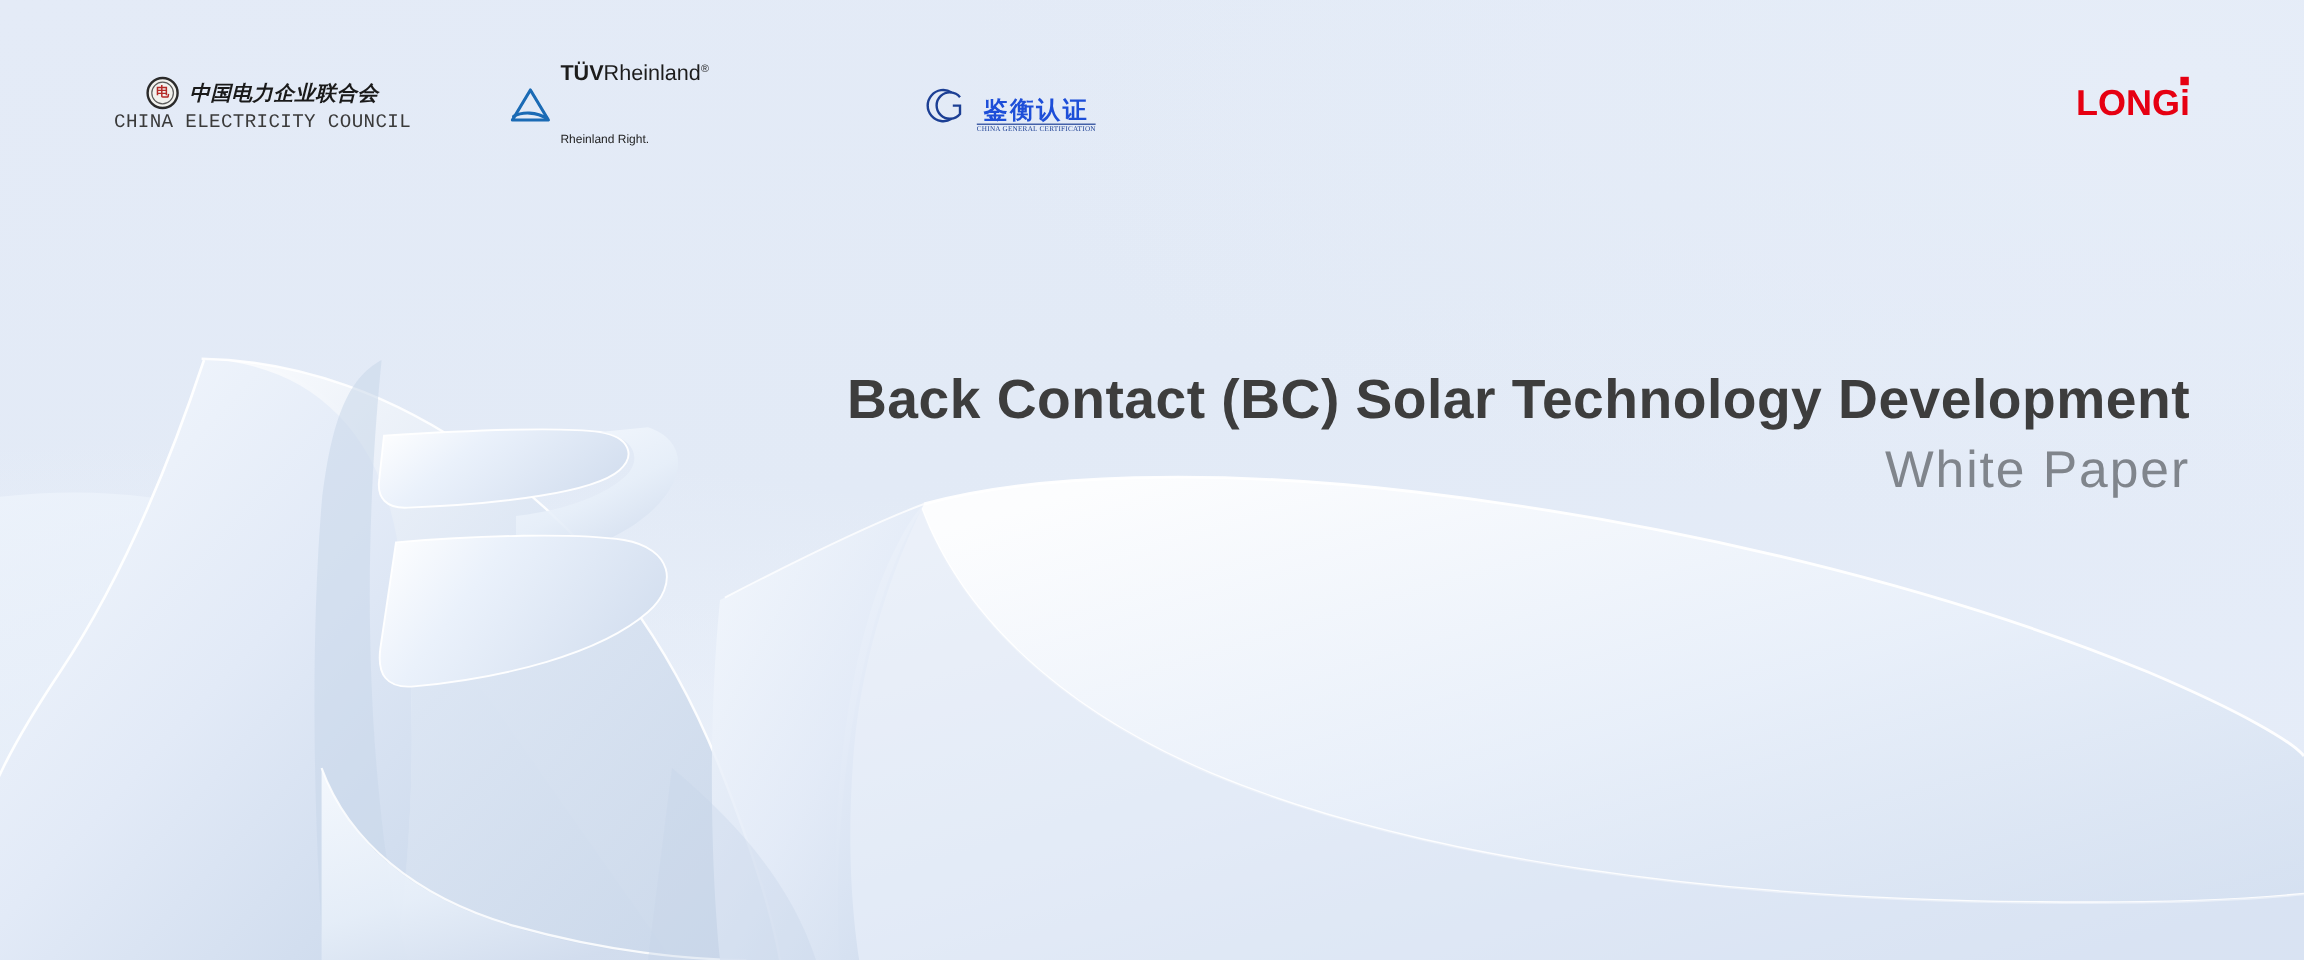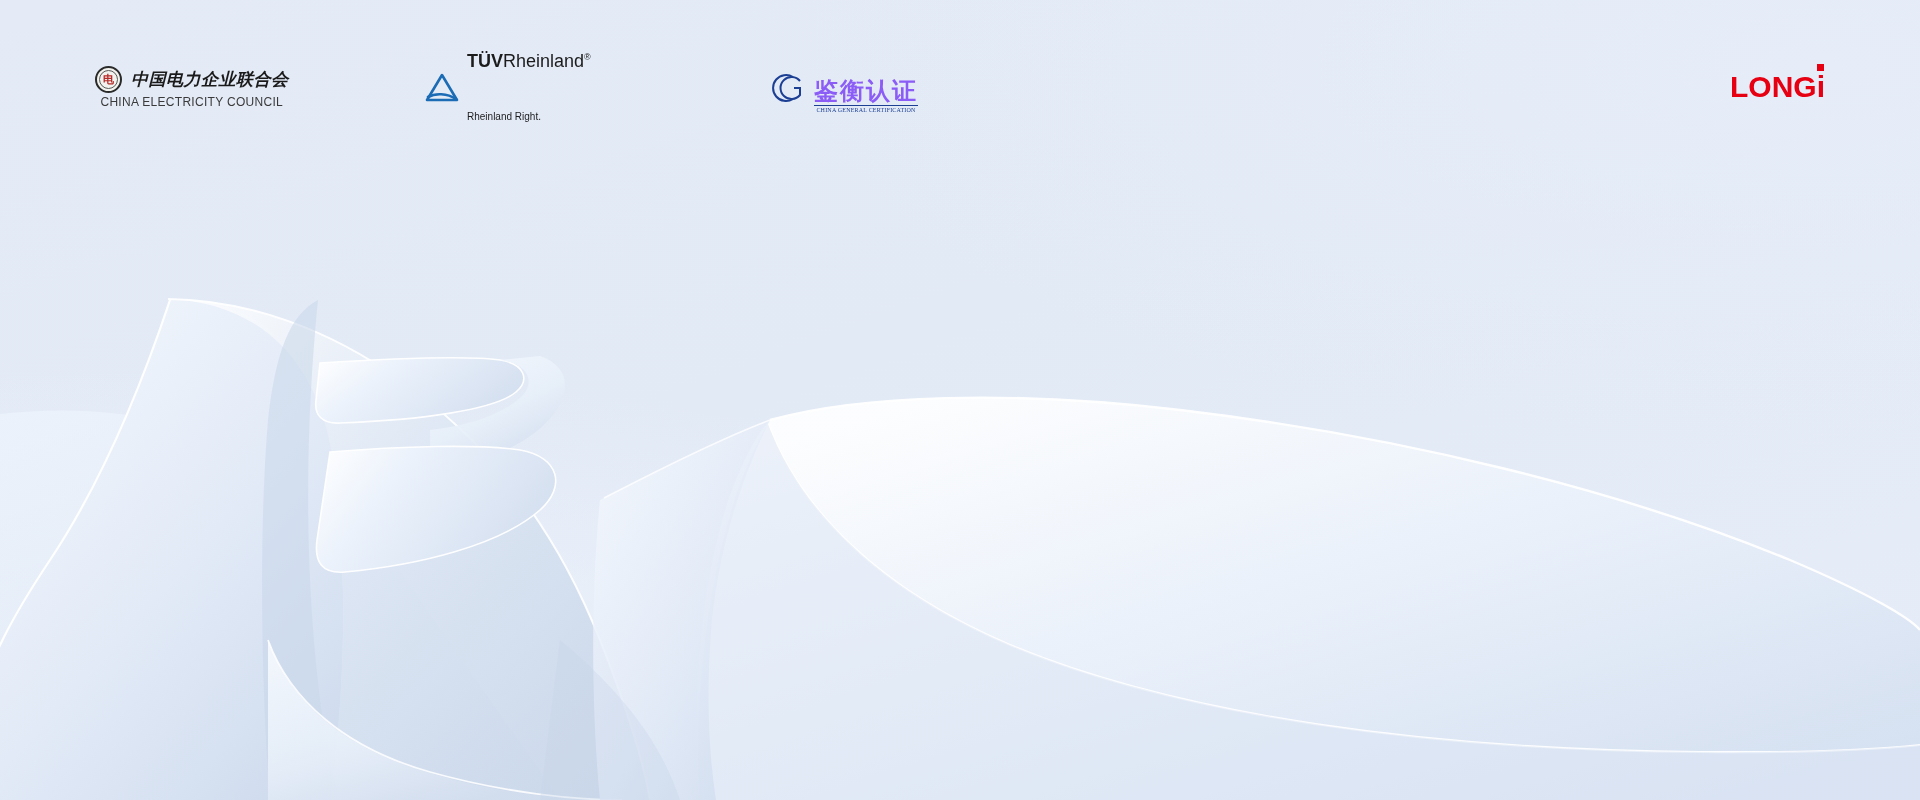--- a/index.html
+++ b/index.html
@@ -87,22 +87,22 @@
   .cec-cn {
     font-family: "DejaVu Sans", sans-serif;
     font-size: 17px;
     font-weight: bold;
     color: #1a1a1a;
     letter-spacing: 0.5px;
     white-space: nowrap;
     font-style: italic;
   }
   .cec-en {
-    font-family: Liberation Sans, sans-serif;
-    font-size: 12px;
+    font-family: Liberation Mono, monospace;
+    font-size: 16px;
     color: #3a3a3a;
     letter-spacing: 0.3px;
     margin-top: 2px;
     white-space: nowrap;
   }
 
   
   .tuv { display: flex; align-items: center; gap: 10px; }
   .tuv-mark { width: 32px; height: 28px; }
   .tuv-text { display: flex; flex-direction: column; gap: 36px; }
@@ -120,23 +120,23 @@
     margin-top: 4px;
     white-space: nowrap;
   }
 
   
   .cgc { display: flex; align-items: center; gap: 8px; }
   .cgc-mark { width: 36px; height: 32px; }
   .cgc-text { display: flex; flex-direction: column; align-items: center; }
   .cgc-cn {
     font-family: "DejaVu Sans", sans-serif;
-    font-size: 24px;
-    font-weight: bold;
-    color: #8b5cf6;
+    font-size: 20px;
+    font-weight: bold;
+    color: #1d4ed8;
     letter-spacing: 2px;
     line-height: 1;
     white-space: nowrap;
     margin-top: 17px;
   }
   .cgc-rule {
     width: 100%;
     height: 1px;
     background: #1c3f94;
     margin: 2px 0 1px;
@@ -365,15 +365,17 @@
     <div class="logo-slot s5">
       <div class="longi">
         <span>LONGi</span>
         <span class="longi-dot"></span>
       </div>
     </div>
 
   </div>
 
   <div class="headline">
+    <div class="title-main">Back Contact (BC) Solar Technology Development</div>
+    <div class="title-sub">White Paper</div>
   </div>
 
 </div>
 
 </body></html>

